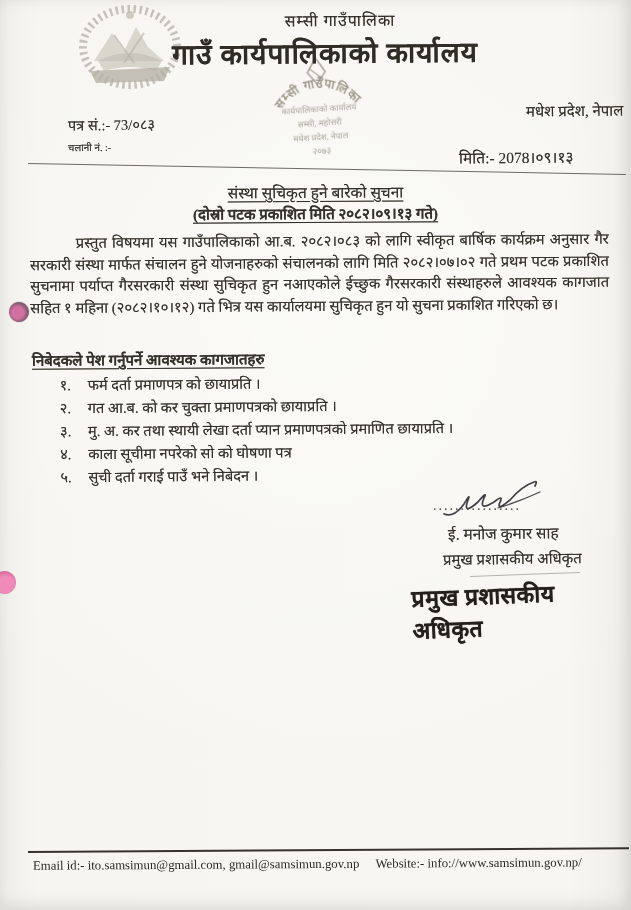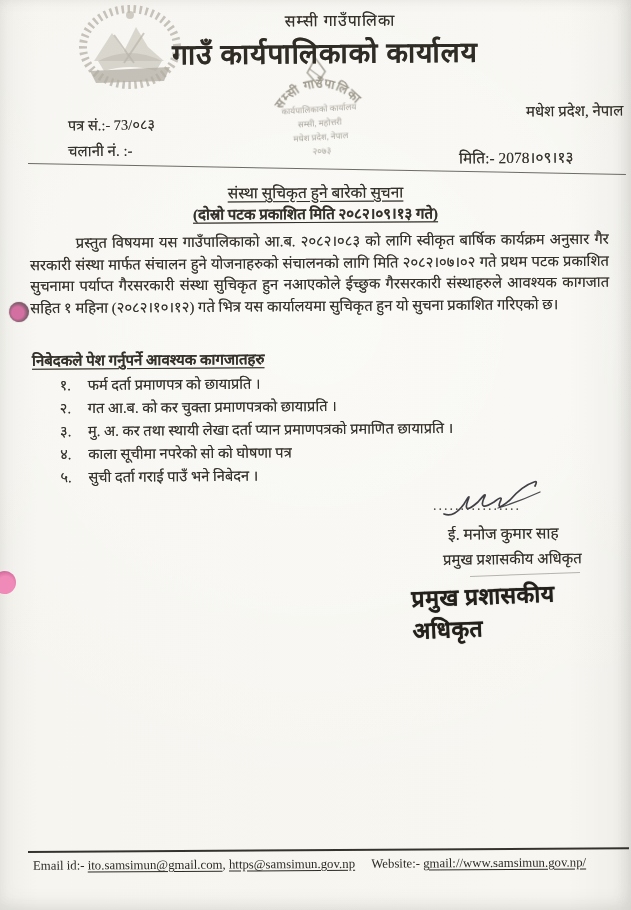--- a/index.html
+++ b/index.html
@@ -17,21 +17,21 @@
     box-shadow: inset -6px 0 14px rgba(90,85,75,0.10), inset 0 -8px 16px rgba(90,85,75,0.08);
   }
   .abs{position:absolute;}
   .ink{text-shadow:0 0 0.5px rgba(55,50,40,0.55);}
   .center{text-align:center;}
   
   .muni-name{top:9px;left:120px;width:440px;font-size:16px;letter-spacing:1px;transform:rotate(-0.4deg);}
   .office-name{top:33px;left:95px;width:460px;font-size:28px;font-weight:600;letter-spacing:1px;transform:rotate(-0.5deg);color:#2f2c25;}
   .province{top:100px;right:8px;font-size:15px;transform:rotate(-0.6deg);}
   .letter-no-line{top:114px;left:68px;font-size:14.5px;transform:rotate(-0.8deg);}
-  .chalani-line{top:140px;left:68px;font-size:15px;transform:rotate(-0.6deg);}
+  .chalani-line{top:140px;left:68px;font-size:10px;transform:rotate(-0.6deg);}
   .date-line{top:146px;right:58px;font-size:15.5px;transform:rotate(-0.5deg);}
   .header-rule{top:163px;left:28px;width:598px;height:0;border-top:1.6px solid #55524a;transform:rotate(1.05deg);transform-origin:left center;opacity:0.85;}
   
   .subject-title{top:181px;left:0;width:631px;font-size:15.5px;text-decoration:underline;text-underline-offset:3px;transform:rotate(-0.3deg);}
   .subject-sub{top:203px;left:0;width:631px;font-size:15px;font-weight:600;text-decoration:underline;text-underline-offset:3px;transform:rotate(-0.3deg);}
   
   .body-para{top:231px;left:30px;width:579px;font-size:14.8px;line-height:21.6px;text-align:justify;text-indent:46px;transform:rotate(-0.45deg);}
   
   .req-heading{top:349px;left:32px;font-size:15px;font-weight:600;text-decoration:underline;text-underline-offset:3px;transform:rotate(-0.4deg);}
   .req-list{top:372px;left:60px;width:540px;font-size:14.6px;transform:rotate(-0.5deg);}
@@ -46,21 +46,21 @@
   .sig-stamp{top:578px;left:412px;width:210px;font-size:23px;font-weight:bold;letter-spacing:0.5px;color:#23201b;transform:rotate(-2.2deg);text-shadow:0 0 0.8px rgba(30,26,20,0.8);}
   
   .pink-dot1{top:302px;left:9px;width:20px;height:20px;border-radius:50%;
     background:radial-gradient(circle at 45% 55%, #d46fa2 0 38%, #8a5f72 60%, #5f5258 100%);
     box-shadow:0 0 1px rgba(60,50,55,0.6);transform:rotate(15deg);}
   .pink-dot2{top:571px;left:-7px;width:23px;height:23px;border-radius:50%;
     background:radial-gradient(circle at 55% 60%, #f08ab8 0 45%, #d66f9f 70%, #6d5a61 100%);}
   
   .footer-rule{top:851px;left:28px;width:601px;border-top:2.6px solid #201d18;transform:rotate(-0.35deg);transform-origin:left center;opacity:0.9;}
   .footer-text{top:857px;left:33px;width:590px;font-size:12.8px;color:#2c2a24;transform:rotate(-0.35deg);white-space:nowrap;}
-  .footer-text .u{text-decoration:underline;text-underline-offset:2px;margin-top:16px;}
+  .footer-text .u{text-underline-offset:2px;margin-top:16px;}
   .footer-text .gap{display:inline-block;width:10px;}
   
   .logo{top:5px;left:76px;width:108px;height:92px;opacity:0.85;filter:blur(0.3px);}
   .round-stamp{top:50px;left:258px;width:122px;height:122px;opacity:0.85;filter:blur(0.2px);transform:rotate(-4deg);}
 </style>
 </head>
 <body>
 
 <div class="page">
 
@@ -145,19 +145,19 @@
   <div class="abs sig-stamp-rule"></div>
   <div class="abs sig-stamp">प्रमुख प्रशासकीय अधिकृत</div>
 
   <div class="abs pink-dot1"></div>
   <div class="abs pink-dot2"></div>
 
   <div class="abs footer-rule"></div>
   <div class="abs footer-text">
     <span>Email id:-</span>
     <span class="u">ito.samsimun@gmail.com</span><span>,</span>
-    <span class="u">https@samsimun.gov.np</span>
+    <span class="u">gmail@samsimun.gov.np</span>
     <span class="gap"></span>
     <span>Website:-</span>
-    <span class="u">gmail://www.samsimun.gov.np/</span>
+    <span class="u">info://www.samsimun.gov.np/</span>
   </div>
 
 </div>
 
 </body></html>

